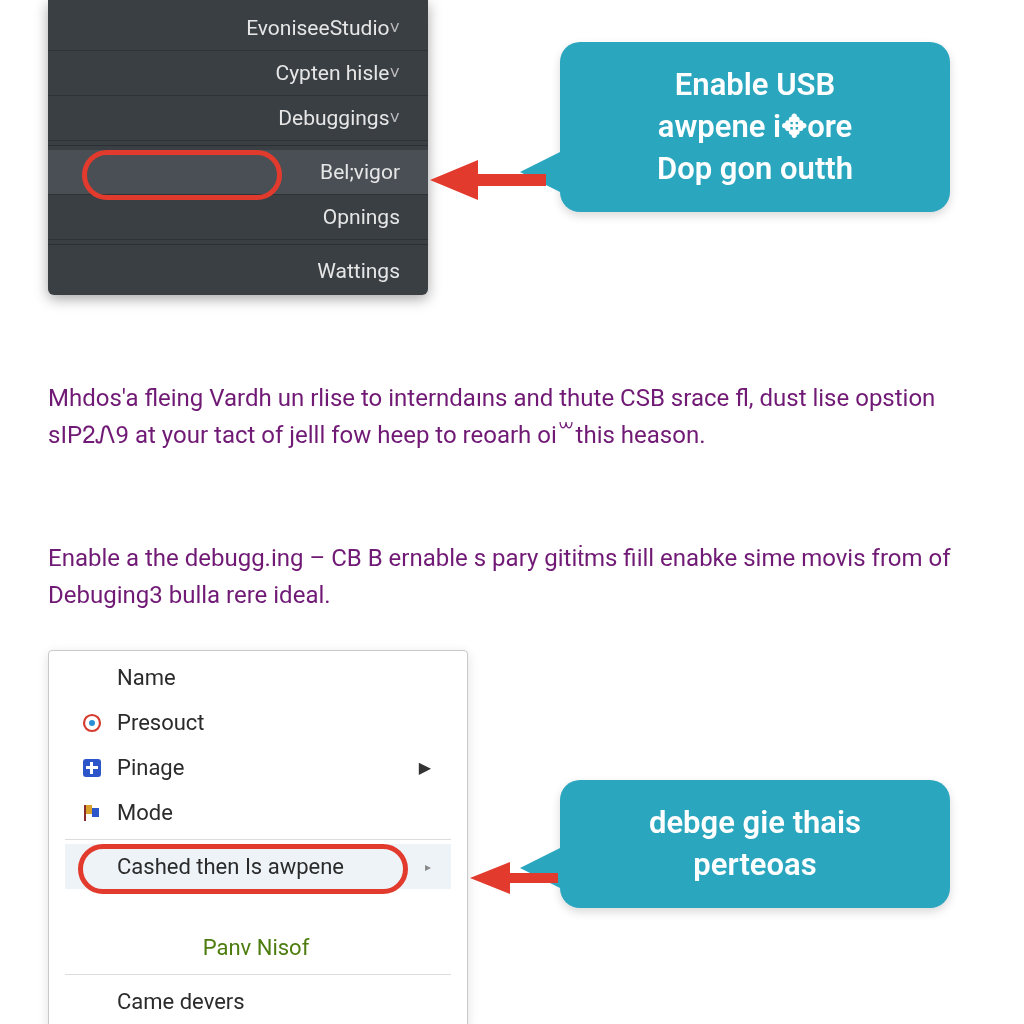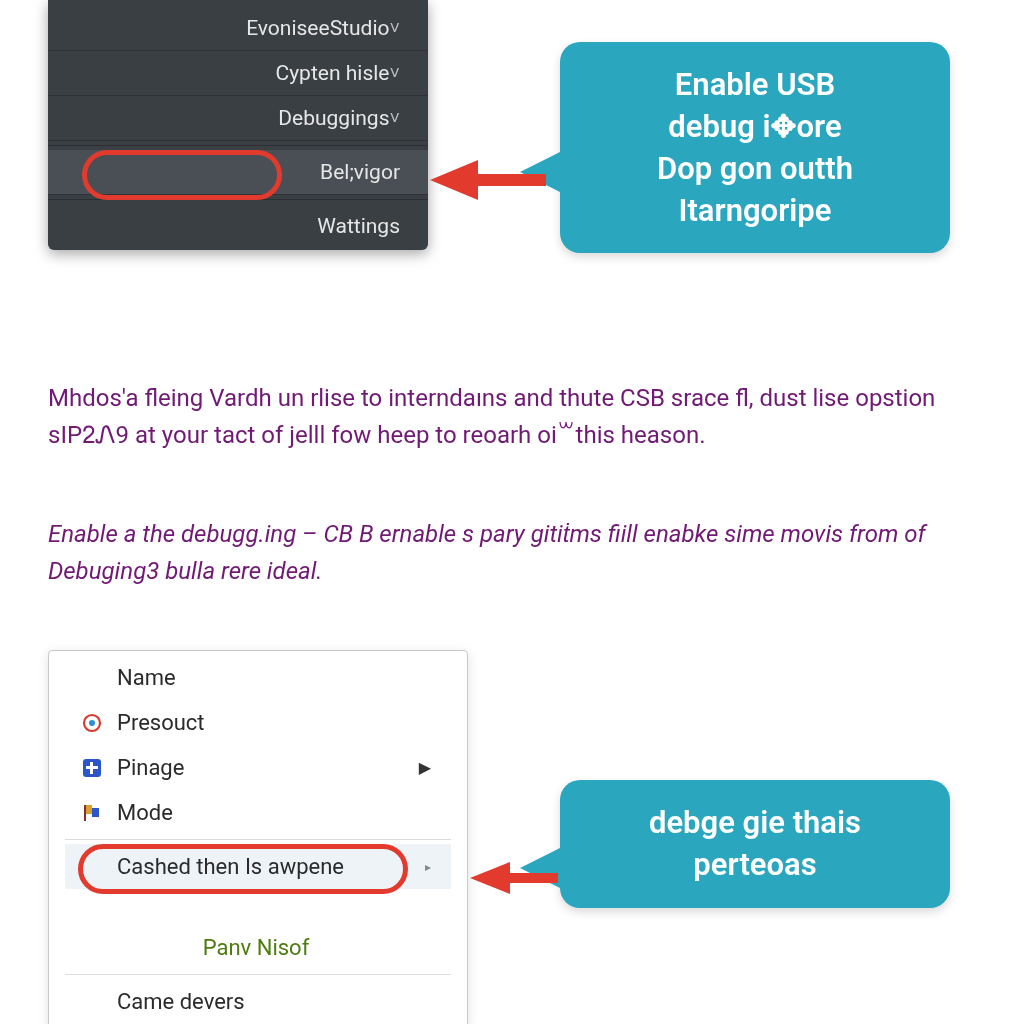--- a/index.html
+++ b/index.html
@@ -126,21 +126,21 @@
   
   .para {
     position: absolute;
     left: 48px;
     width: 920px;
     font-size: 24px;
     line-height: 1.55;
     color: #701a75;
   }
   .para-1 { top: 380px; }
-  .para-2 { top: 516px; font-style: italic; }
+  .para-2 { top: 540px; }
 
   
   .light-menu {
     position: absolute;
     left: 48px;
     top: 650px;
     width: 420px;
     background: #ffffff;
     border: 1px solid #c9c9c9;
     border-radius: 4px;
@@ -202,35 +202,37 @@
     <span class="chev">˅</span>
   </div>
   <div class="item">
     <span>Debuggings</span>
     <span class="chev">˅</span>
   </div>
   <div class="sep"></div>
   <div class="item highlight sub">
     <span>Bel;vigor</span>
   </div>
+  <div class="item sub">
+    <span>Opnings</span>
+  </div>
   <div class="sep"></div>
   <div class="item sub">
     <span>Wattings</span>
   </div>
 </div>
 
 <div class="red-oval-1"></div>
 <div class="arrow arrow-1"></div>
 
 <div class="callout callout-1">
   <div class="tail"></div>
   <div>Enable USB</div>
-  <div>debug i✥ore</div>
+  <div>awpene i✥ore</div>
   <div>Dop gon outth</div>
-  <div>Itarngoripe</div>
 </div>
 
 <p class="para para-1">Mhdos'a fleing Vardh un rlise to interndaıns and thute CSB srace fl, dust lise opstion sIPᒿᏁ9 at your tact of jelll fow heep to reoarh oi꒳this heason.</p>
 <p class="para para-2">Enable a the debugg.ing – CB B ernable s pary gitiṫms fiill enabke sime movis from of Debuging3 bulla rere ideal.</p>
 
 <div class="light-menu">
   <div class="litem header">
     <span>Name</span>
   </div>
 

